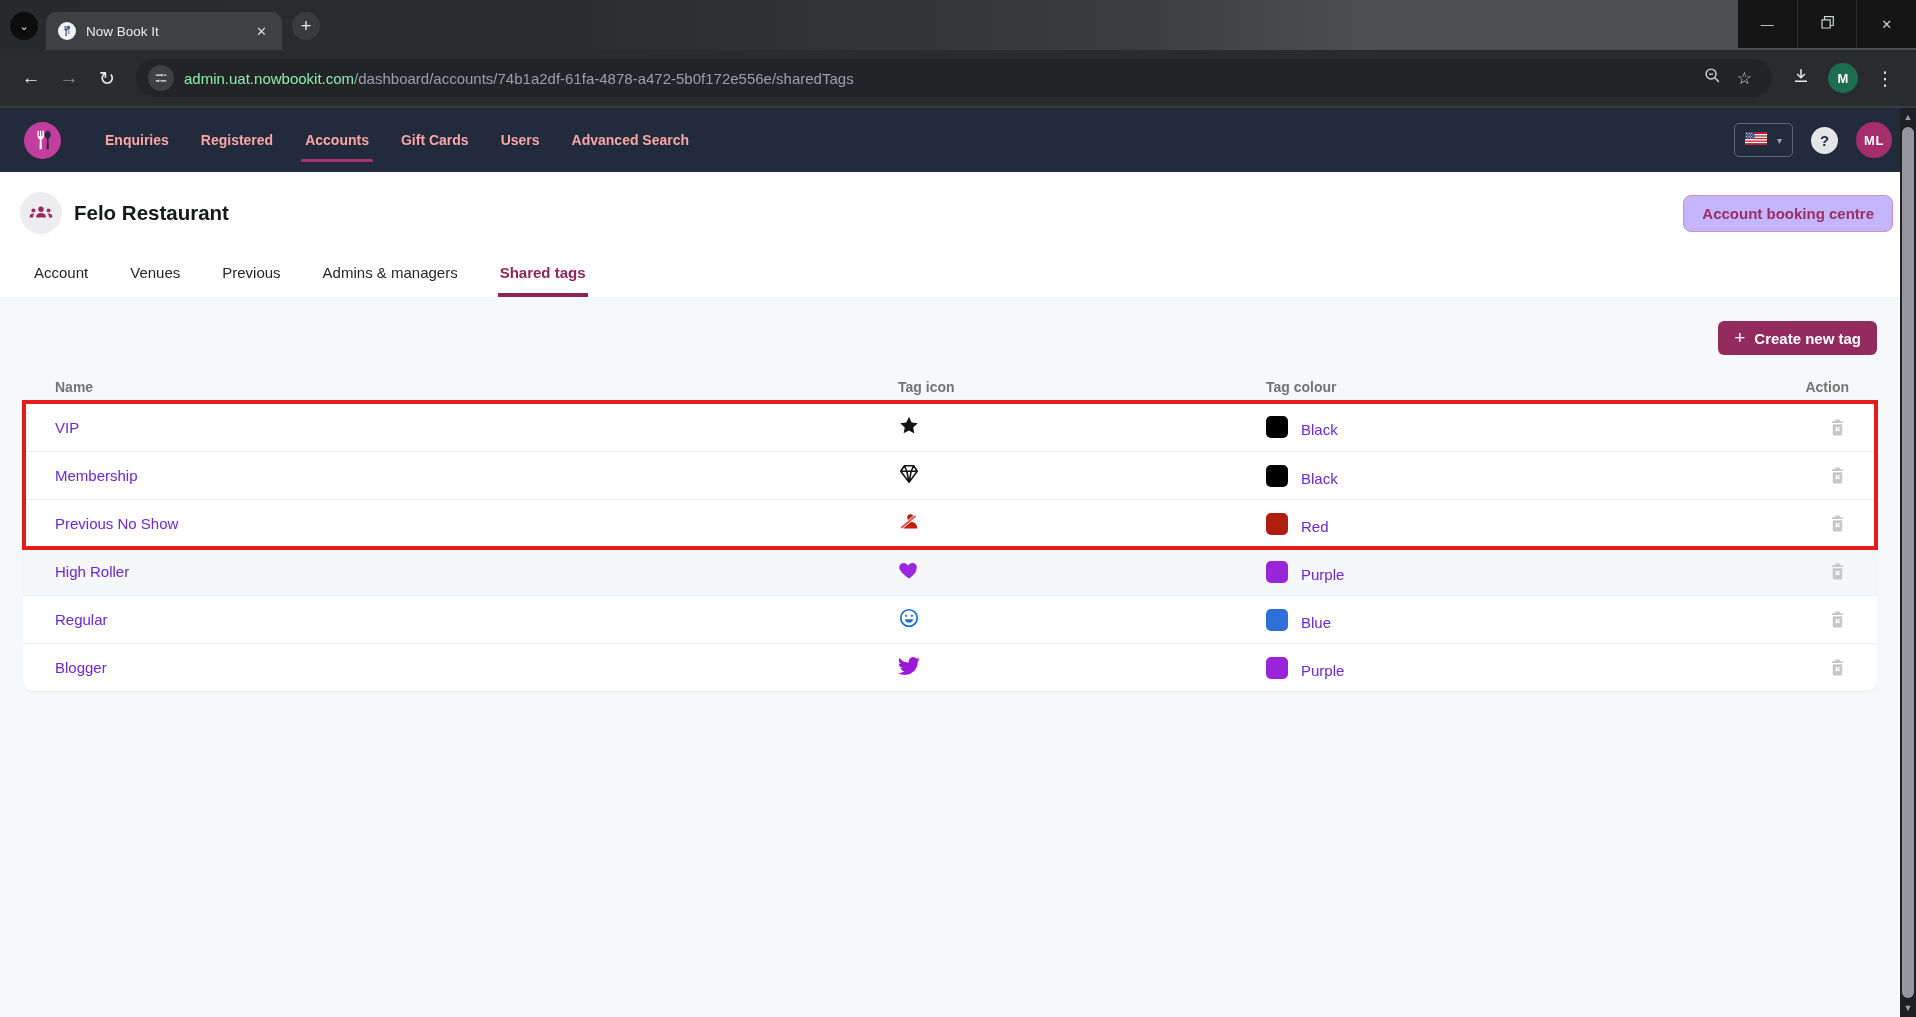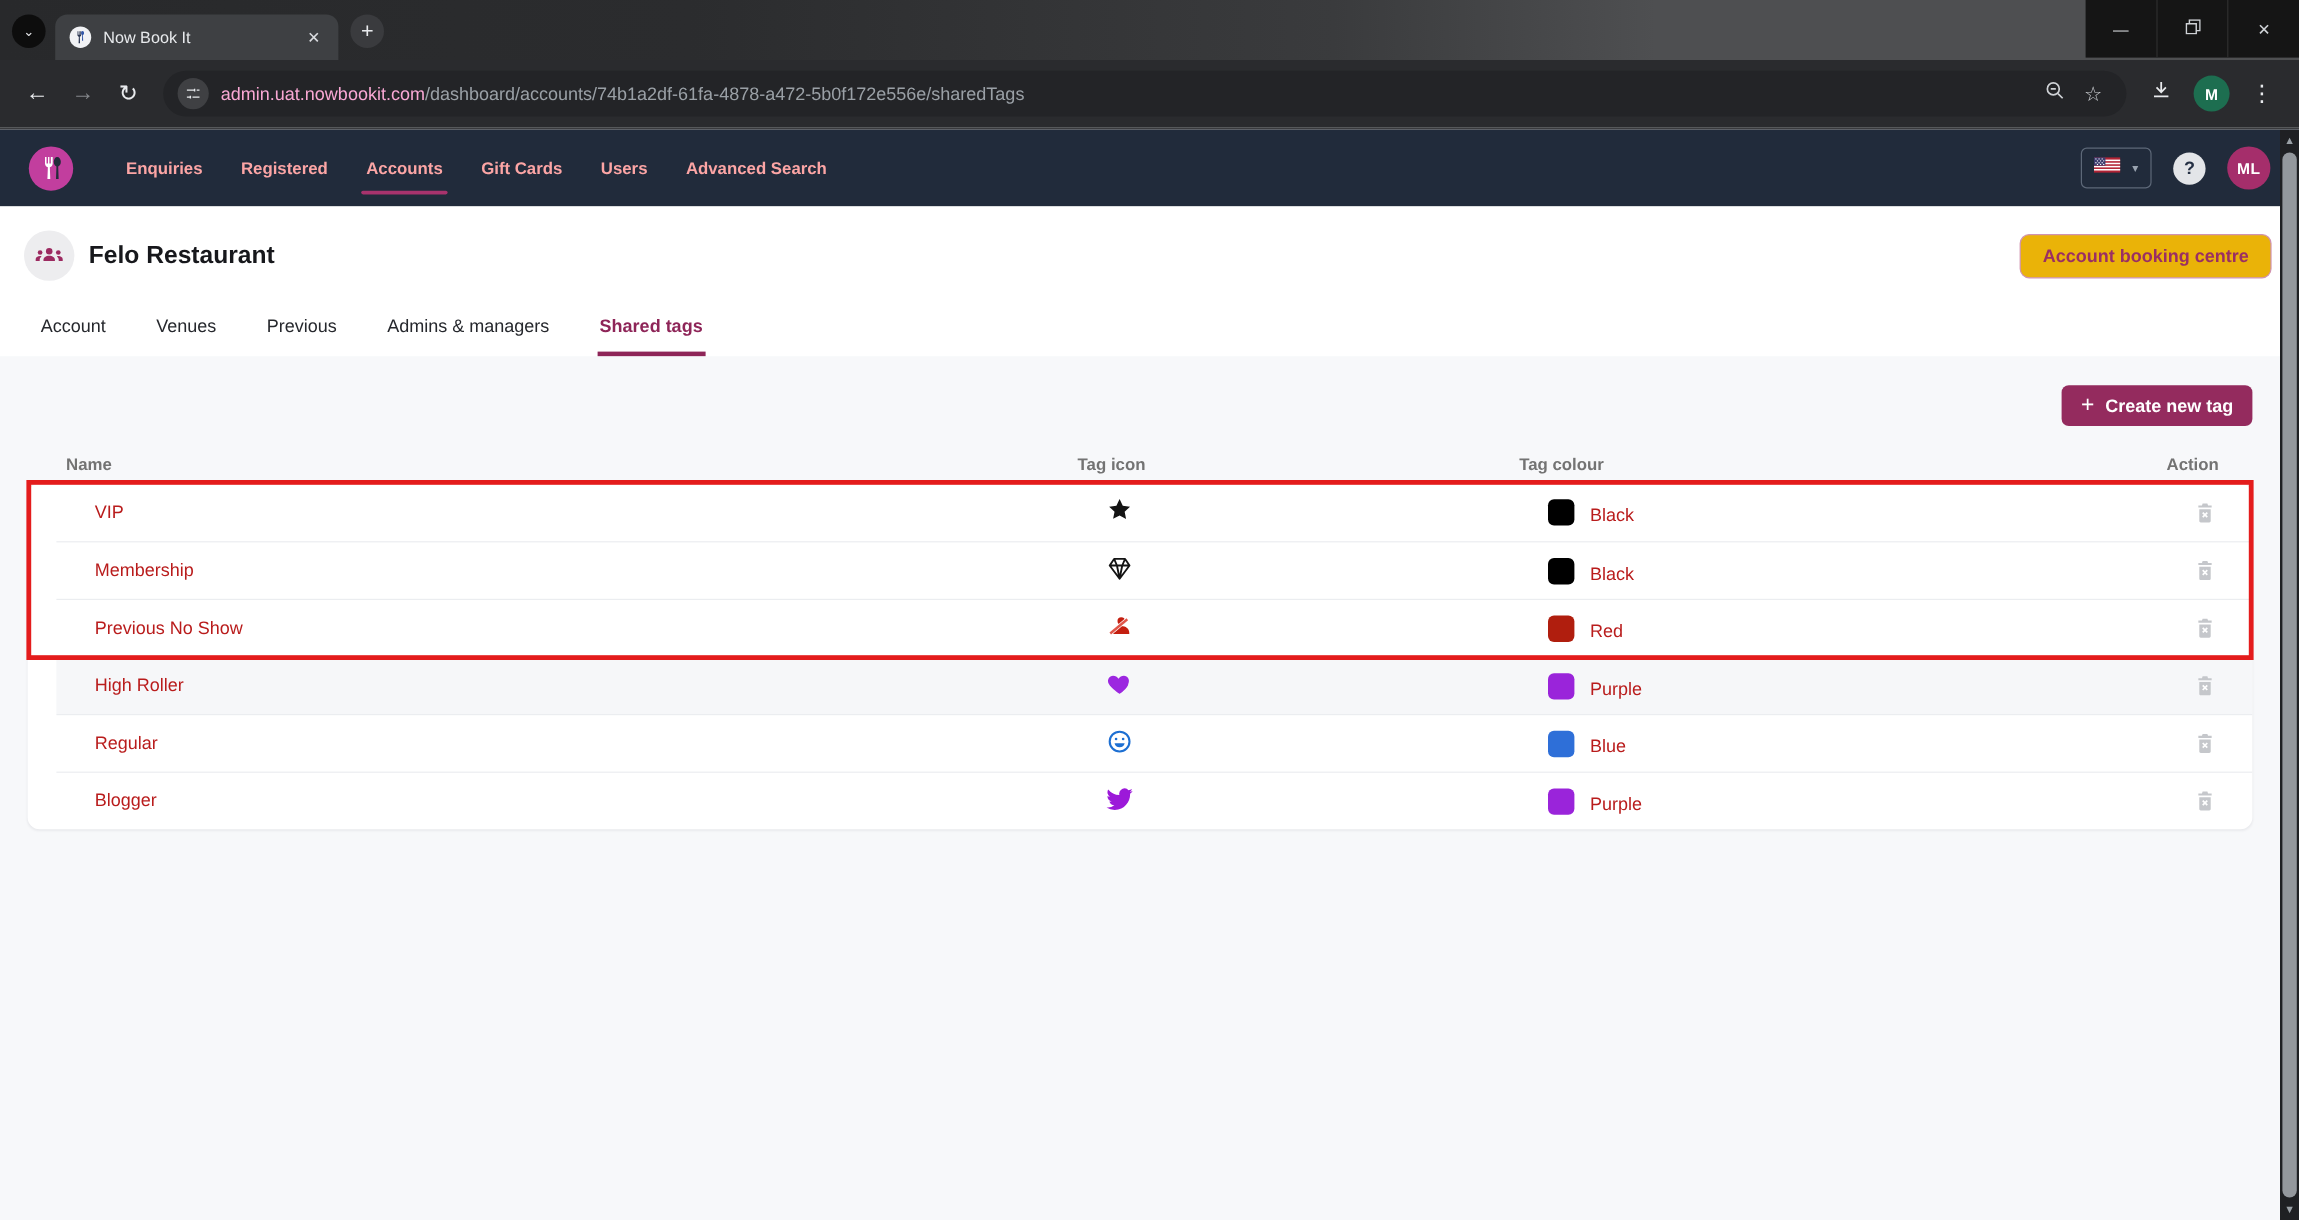--- a/index.html
+++ b/index.html
@@ -15,21 +15,21 @@
   .new-tab-btn { width:28px; height:28px; border-radius:50%; background:#3a3b3e; color:#e8eaed; font-size:18px; display:flex; align-items:center; justify-content:center; margin:0 0 10px 10px; cursor:pointer; }
   .win-controls { position:absolute; right:0; top:0; height:48px; width:178px; background:#151515; display:flex; }
   .win-btn { flex:1; display:flex; align-items:center; justify-content:center; color:#cfd2d6; font-size:13px; cursor:pointer; border-left:1px solid #2e2e2e; }
 
   .toolbar { height:56px; background:#2a2b2e; display:flex; align-items:center; padding:0 14px; gap:4px; }
   .nav-glyph { width:34px; height:34px; display:flex; align-items:center; justify-content:center; border-radius:50%; color:#e8eaed; font-size:19px; cursor:pointer; flex:none; }
   .nav-glyph.disabled { color:#84878b; }
   .omnibox { flex:1; height:38px; background:#232427; border-radius:19px; display:flex; align-items:center; padding:0 12px; margin:0 8px; min-width:0; }
   .site-info { width:26px; height:26px; border-radius:50%; background:#3f4043; display:flex; align-items:center; justify-content:center; margin-right:10px; cursor:pointer; flex:none; }
   .url { font-size:15px; white-space:nowrap; overflow:hidden; flex:1; }
-  .url .domain { color:#f9a8d4; }
+  .url .domain { color:#86efac; }
   .url .path { color:#9aa0a6; }
   .omni-icon { color:#cfd2d6; font-size:17px; padding:0 8px; cursor:pointer; flex:none; }
   .profile-avatar { width:30px; height:30px; border-radius:50%; background:#1d6e50; color:#fff; font-size:13px; font-weight:bold; display:flex; align-items:center; justify-content:center; margin:0 6px; cursor:pointer; flex:none; }
   .toolbar-sep { height:2px; background:#3a3b3e; }
 
   
   .app-navbar { height:64px; background:#212b3b; display:flex; align-items:center; padding:0 24px; }
   .brand-logo { width:37px; height:37px; border-radius:50%; background:#c23e9e; display:flex; align-items:center; justify-content:center; margin-right:28px; flex:none; cursor:pointer; }
   .app-nav { display:flex; height:100%; }
   .app-nav-item { display:flex; align-items:center; padding:0 16px; color:#fca5a5; font-size:14px; font-weight:bold; position:relative; cursor:pointer; white-space:nowrap; }
@@ -38,39 +38,39 @@
   .locale-select { border:1px solid #5d6878; border-radius:5px; padding:7px 10px; display:flex; align-items:center; gap:10px; cursor:pointer; }
   .locale-caret { color:#9aa3b0; font-size:10px; }
   .help-btn { width:27px; height:27px; border-radius:50%; background:#e3e5e8; color:#253044; font-weight:bold; font-size:15px; display:flex; align-items:center; justify-content:center; cursor:pointer; }
   .user-avatar { width:36px; height:36px; border-radius:50%; background:#a52e6b; color:#fff; font-size:13px; font-weight:bold; display:flex; align-items:center; justify-content:center; cursor:pointer; letter-spacing:.5px; }
 
   
   .page-header { background:#fff; padding:20px 23px 0 20px; }
   .title-row { display:flex; align-items:center; }
   .entity-icon-wrap { width:42px; height:42px; border-radius:50%; background:#ededef; display:flex; align-items:center; justify-content:center; margin-right:12px; }
   .page-title { font-size:20.5px; font-weight:bold; color:#17181c; }
-  .booking-centre-btn { margin-left:auto; background:#eab308; border:1px solid #d093b1; color:#9a2f63; font-size:15px; font-weight:bold; padding:9px 18px; border-radius:8px; cursor:pointer; font-family:inherit; }
+  .booking-centre-btn { margin-left:auto; background:#c4b5fd; border:1px solid #d093b1; color:#9a2f63; font-size:15px; font-weight:bold; padding:9px 18px; border-radius:8px; cursor:pointer; font-family:inherit; }
   .tabs-row { display:flex; gap:14px; margin-top:18px; padding-left:0; }
   .page-tab { font-size:15px; color:#26282d; padding:12px 14px 16px; position:relative; cursor:pointer; white-space:nowrap; }
   .page-tab.active { color:#8e2558; font-weight:bold; }
   .page-tab.active::after { content:""; position:absolute; left:12px; right:12px; bottom:0; height:4px; background:#8e2558; }
 
   
   .content { background:#f7f8fa; height:733px; padding:24px 39px 0 23px; position:relative; }
   .create-row { display:flex; justify-content:flex-end; }
   .create-btn { background:#942b5e; color:#fff; border:none; font-family:inherit; font-size:15px; font-weight:bold; border-radius:6px; padding:0 16px; height:34px; display:flex; align-items:center; gap:9px; cursor:pointer; }
   .create-btn .plus { font-size:19px; font-weight:normal; }
 
   .grid-row { display:grid; grid-template-columns:843px 368px 1fr 44px; align-items:center; padding:0 28px 0 32px; }
   .table-header { margin-top:16px; height:32px; font-size:14px; font-weight:bold; color:#737373; }
   .table-header .h-action { text-align:right; }
 
   .table-wrap { position:relative; }
   .table-card { background:#fff; border-radius:10px; box-shadow:0 1px 2px rgba(20,22,28,.06); overflow:hidden; }
-  .tag-row { height:48px; font-size:15px; color:#b91c1c;margin-left:24px; }
+  .tag-row { height:48px; font-size:15px; color:#6d28d9; }
   .tag-row + .tag-row { border-top:1px solid #ebedf0; }
   .tag-row.subtle { background:#f6f7f9; }
   .cell-icon { display:flex; align-items:center; }
   .cell-colour { display:flex; align-items:flex-end; gap:13px; }
   .swatch { width:22px; height:22px; border-radius:5px; flex:none; }
   .cell-action { display:flex; justify-content:flex-end; }
   .trash-btn { background:none; border:none; cursor:pointer; padding:2px; line-height:0; }
 
   .annotation-box { position:absolute; left:-1px; right:-1px; top:-3px; height:150px; border:4px solid #e41c1c; pointer-events:none; z-index:5; }
 

